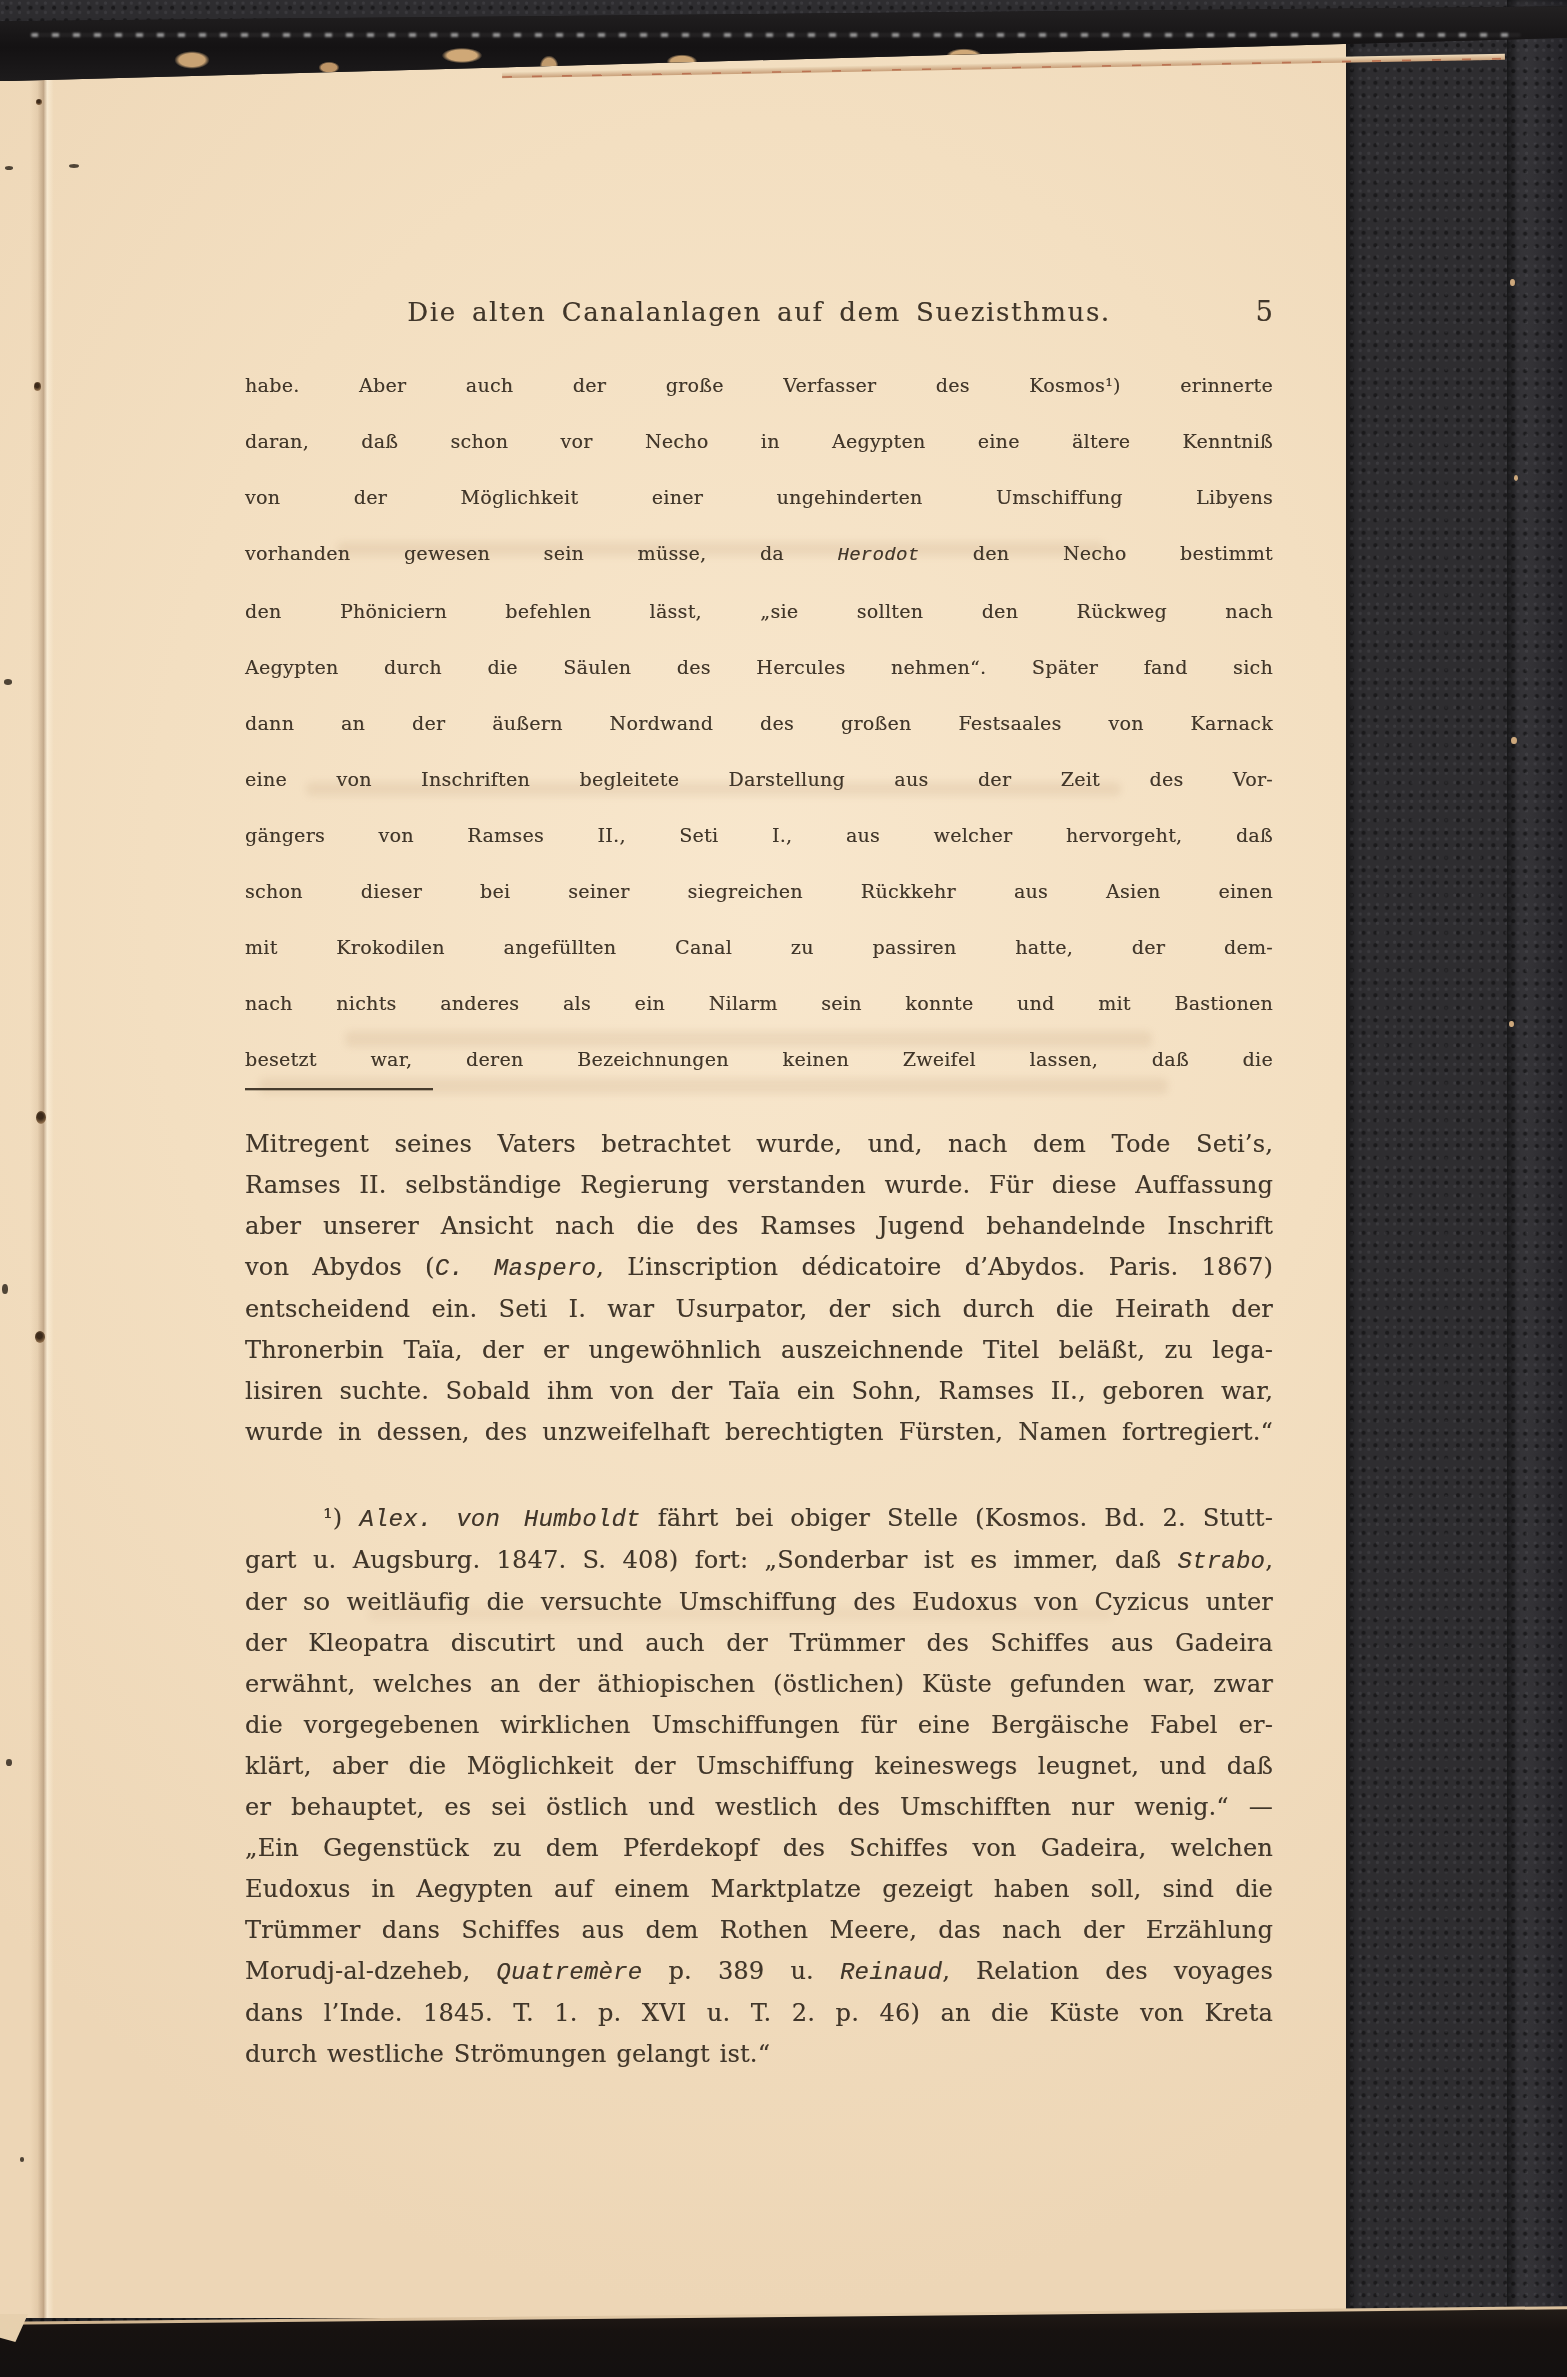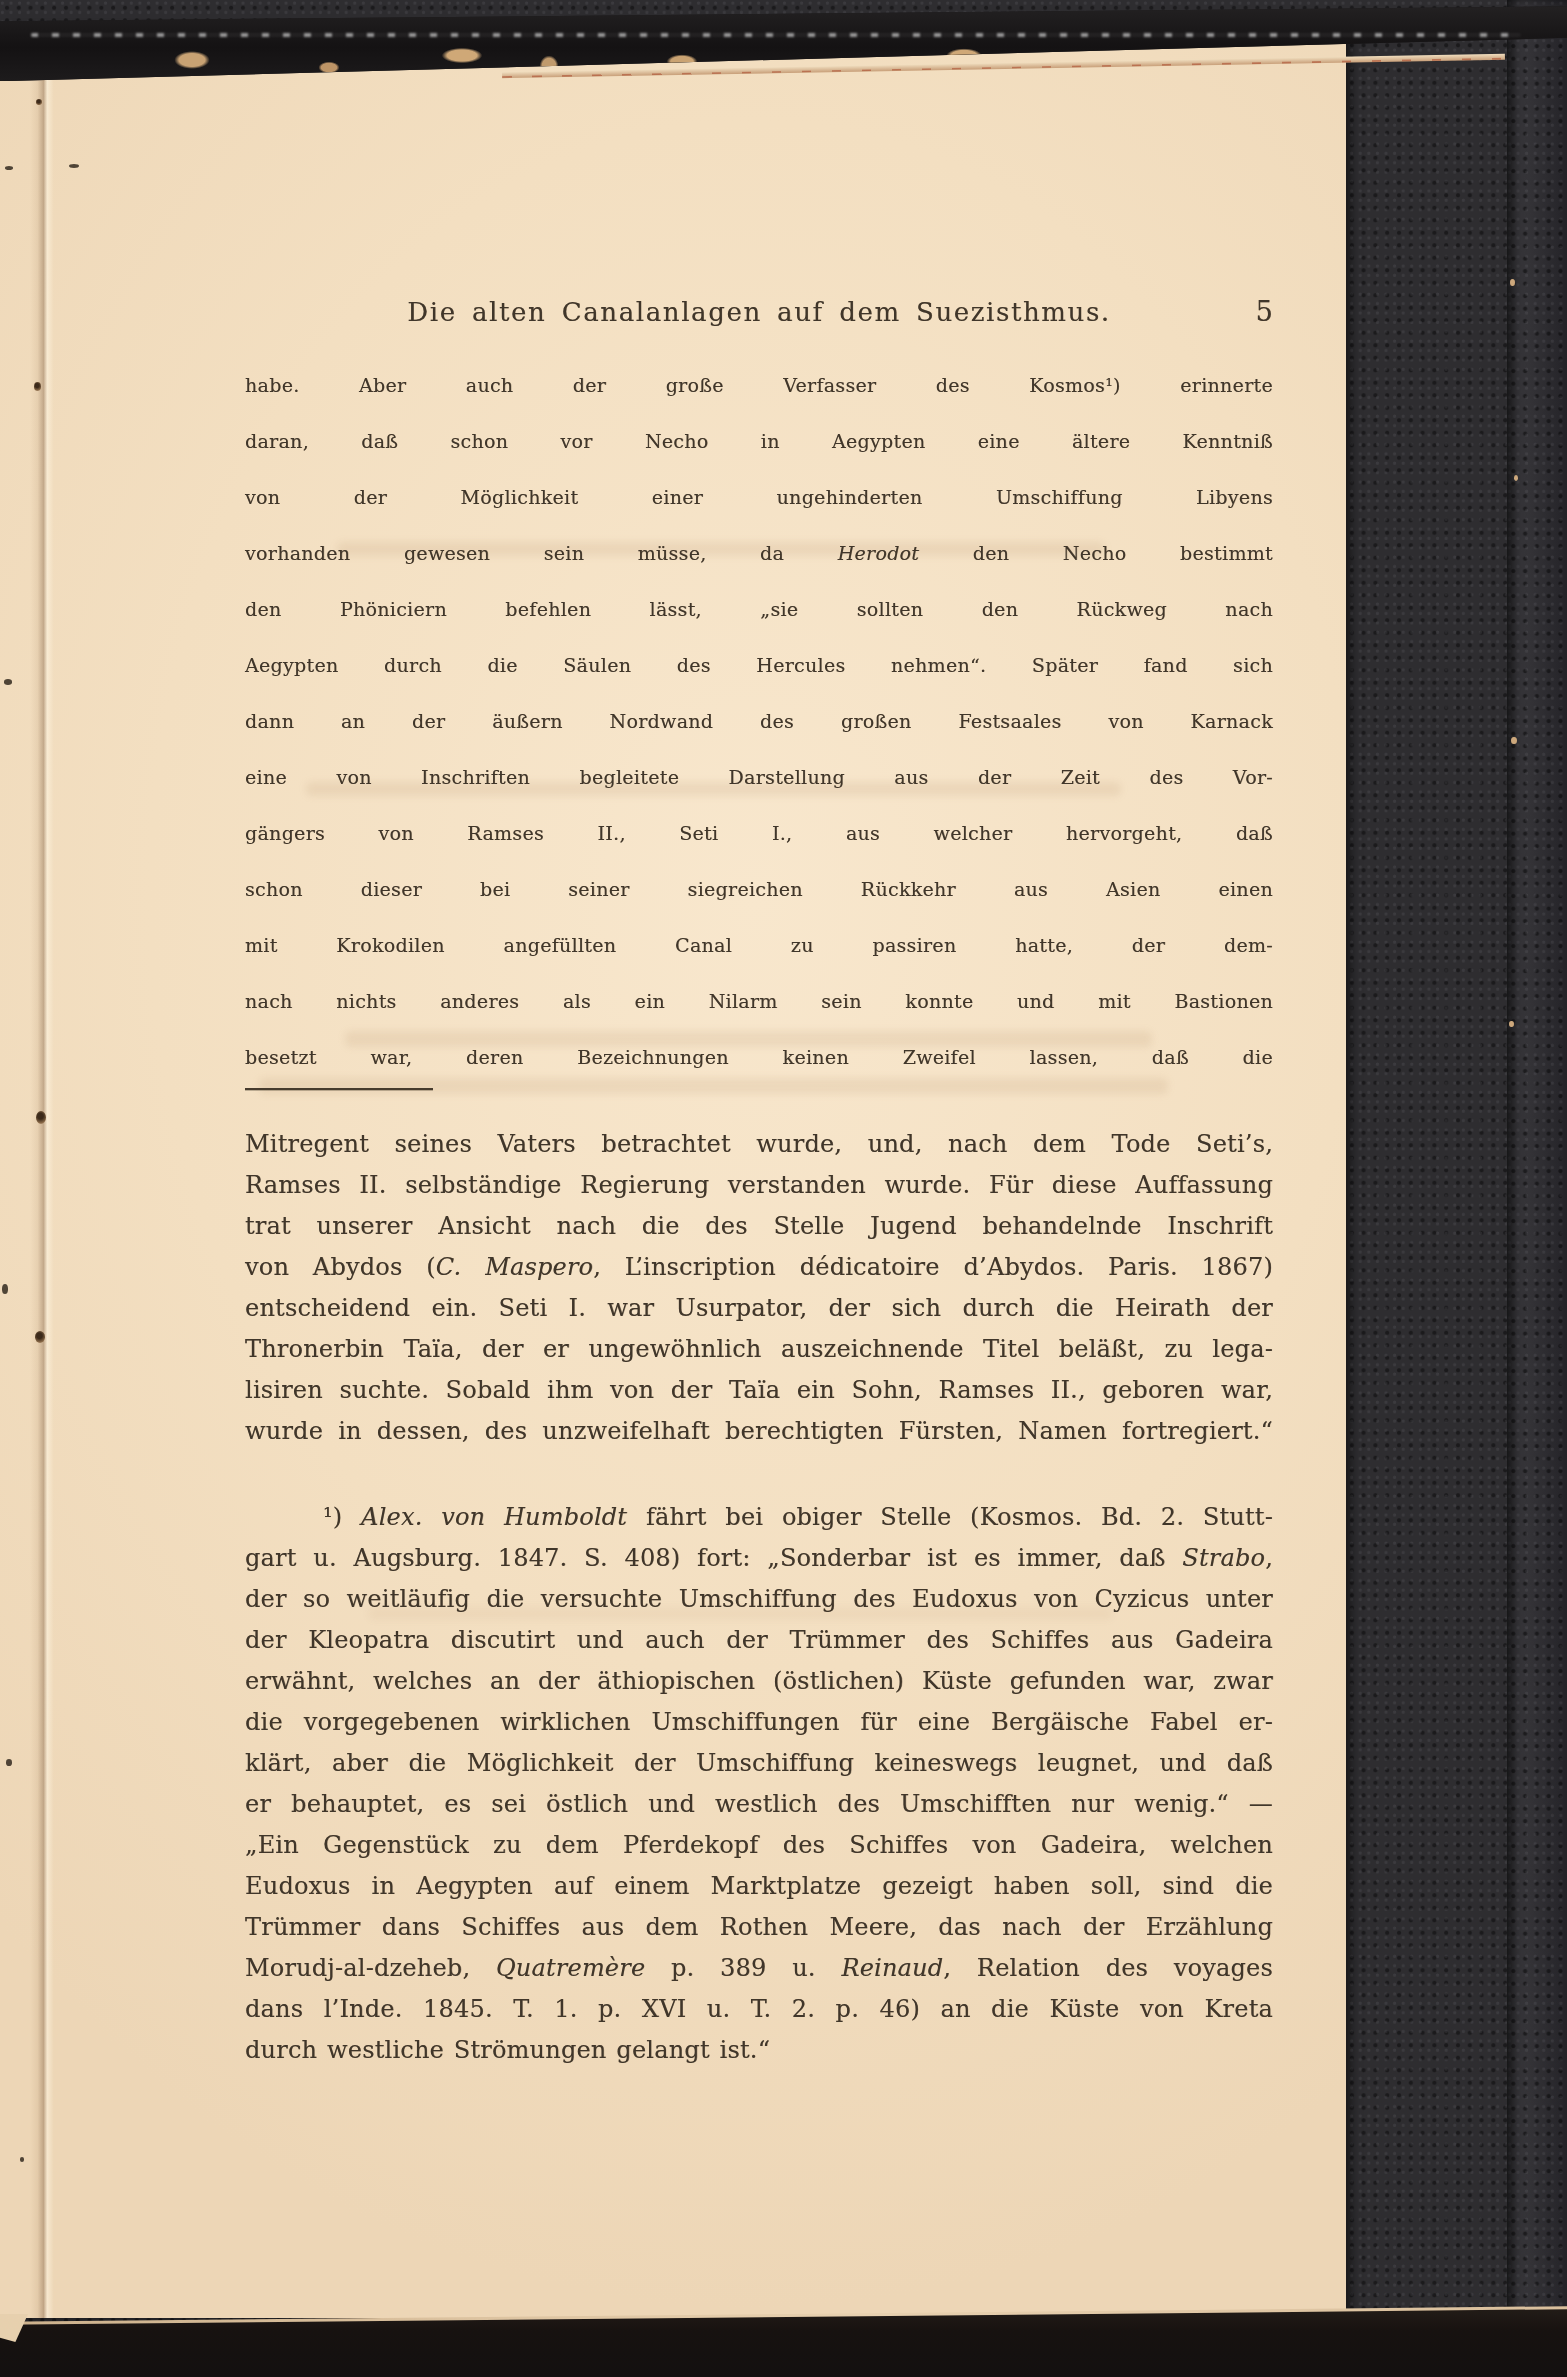--- a/index.html
+++ b/index.html
@@ -42,21 +42,21 @@
   .page-number{position:absolute;right:0;top:0;font-size:27.4px;line-height:38px;}
 
   .main-text{top:329px;font-size:19px;line-height:56px;word-spacing:3.1px;letter-spacing:0.3px;}
   .footnote-rule{position:absolute;left:245px;top:1060px;width:188px;height:2.4px;
     background:#463b2d;box-shadow:0 0.8px 0 rgba(70,59,45,.4);}
   .footnotes{top:1096px;font-size:24px;line-height:41px;word-spacing:2px;letter-spacing:0.2px;}
 
   .tline{display:block;text-align:justify;text-align-last:justify;white-space:normal;}
   .tline.short{text-align-last:left;}
   .tline.indent{text-indent:78px;margin-top:45px;}
-  .tline i{font-style:italic;}
+  .tline i{font-style:italic;font-family:Liberation Mono, monospace;}
 
   
   .binding-strip{position:absolute;left:0;top:6.3px;width:1568px;height:75px;z-index:7;
     background-color:#191718;
     background-image:
       radial-gradient(ellipse 23.5px 11.8px at 192px 72%, #c8a273 0 55%, rgba(200,162,115,0) 75%),
       radial-gradient(ellipse 14px 7.8px at 329px 82%, #bd9466 0 55%, rgba(189,148,102,0) 75%),
       radial-gradient(ellipse 27px 10.2px at 462px 66%, #cfa877 0 55%, rgba(207,168,119,0) 75%),
       radial-gradient(ellipse 12.5px 14px at 549px 80%, #c09a6c 0 55%, rgba(192,154,108,0) 75%),
       radial-gradient(ellipse 20.4px 9.4px at 682px 74%, #caa372 0 55%, rgba(202,163,114,0) 75%),
@@ -137,21 +137,21 @@
         <div class="tline"><span>schon dieser bei seiner siegreichen Rückkehr aus Asien einen</span></div>
         <div class="tline"><span>mit Krokodilen angefüllten Canal zu passiren hatte, der dem-</span></div>
         <div class="tline"><span>nach nichts anderes als ein Nilarm sein konnte und mit Bastionen</span></div>
         <div class="tline"><span>besetzt war, deren Bezeichnungen keinen Zweifel lassen, daß die</span></div>
       </div>
 
     <div class="footnote-rule"></div>
     <div class="textcol footnotes" id="footnotes">
         <div class="tline"><span>Mitregent seines Vaters betrachtet wurde, und, nach dem Tode Seti’s,</span></div>
         <div class="tline"><span>Ramses II. selbständige Regierung verstanden wurde.  Für diese Auffassung</span></div>
-        <div class="tline"><span>trat unserer Ansicht nach die des Stelle Jugend behandelnde Inschrift</span></div>
+        <div class="tline"><span>aber unserer Ansicht nach die des Ramses Jugend behandelnde Inschrift</span></div>
         <div class="tline"><span>von Abydos (</span><i>C. Maspero</i><span>, L’inscription dédicatoire d’Abydos.  Paris. 1867)</span></div>
         <div class="tline"><span>entscheidend ein.  Seti I. war Usurpator, der sich durch die Heirath der</span></div>
         <div class="tline"><span>Thronerbin Taïa, der er ungewöhnlich auszeichnende Titel beläßt, zu lega-</span></div>
         <div class="tline"><span>lisiren suchte.  Sobald ihm von der Taïa ein Sohn, Ramses II., geboren war,</span></div>
         <div class="tline"><span>wurde in dessen, des unzweifelhaft berechtigten Fürsten, Namen fortregiert.“</span></div>
         <div class="tline indent"><span>¹) </span><i>Alex. von Humboldt</i><span> fährt bei obiger Stelle (Kosmos. Bd. 2. Stutt-</span></div>
         <div class="tline"><span>gart u. Augsburg. 1847. S. 408) fort: „Sonderbar ist es immer, daß </span><i>Strabo</i><span>,</span></div>
         <div class="tline"><span>der so weitläufig die versuchte Umschiffung des Eudoxus von Cyzicus unter</span></div>
         <div class="tline"><span>der Kleopatra discutirt und auch der Trümmer des Schiffes aus Gadeira</span></div>
         <div class="tline"><span>erwähnt, welches an der äthiopischen (östlichen) Küste gefunden war, zwar</span></div>

